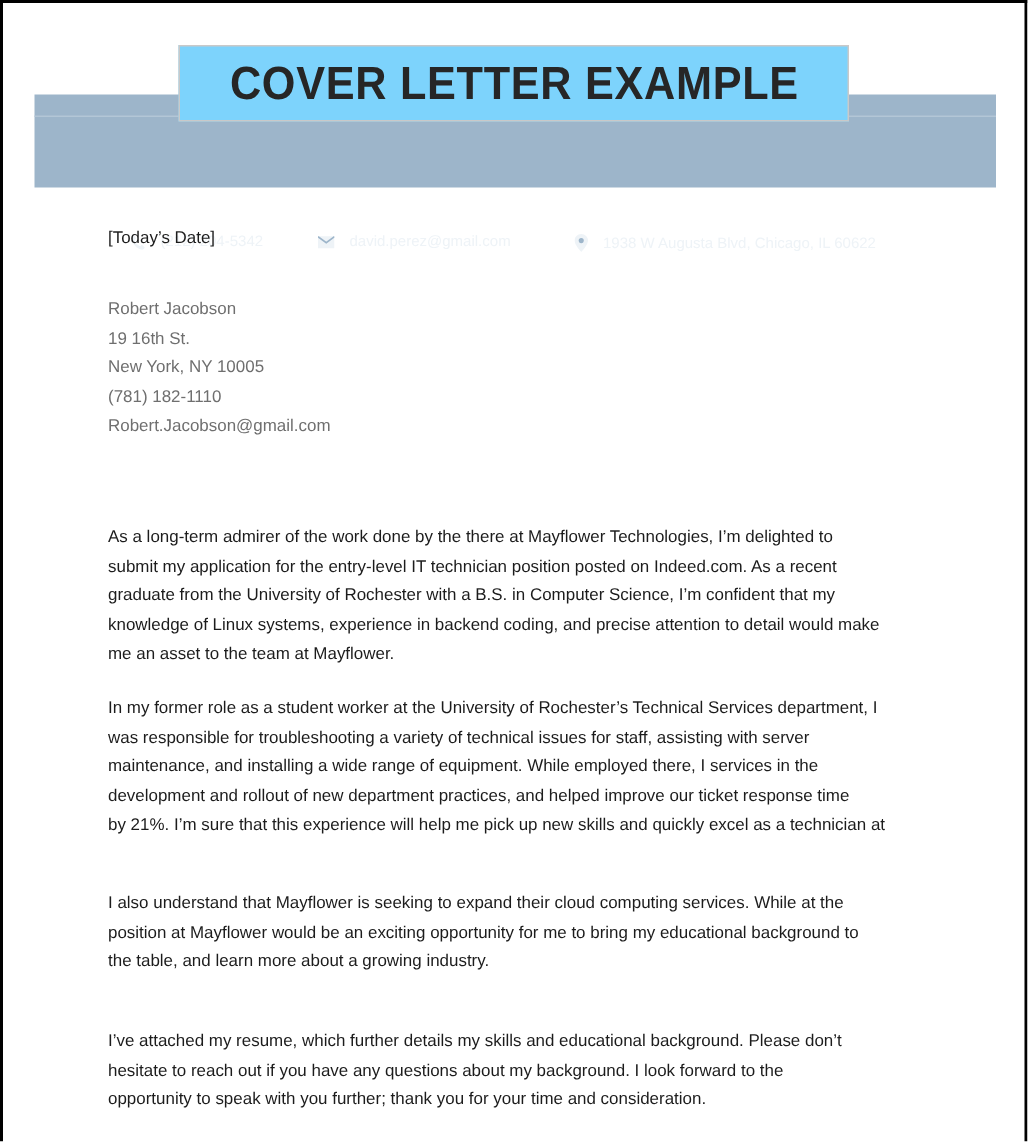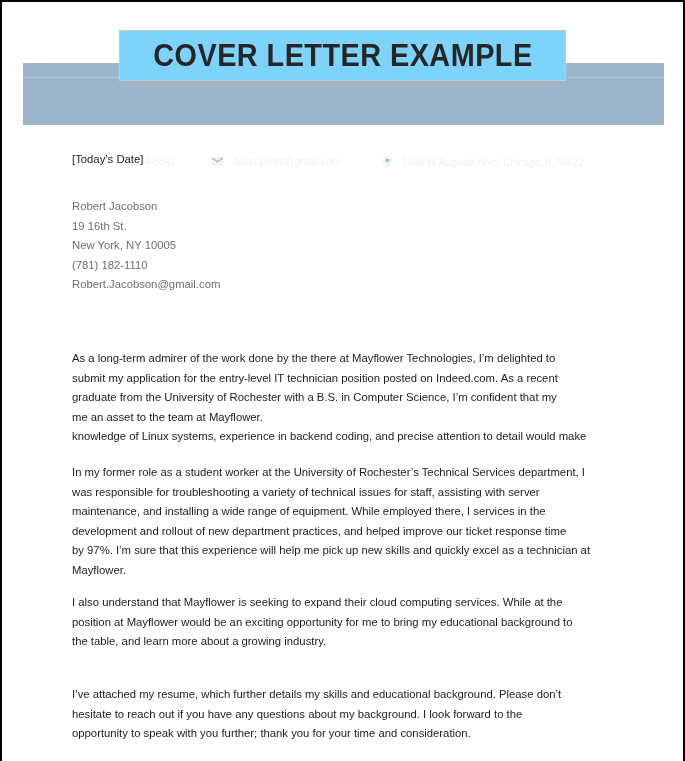--- a/index.html
+++ b/index.html
@@ -99,31 +99,30 @@
     <div>New York, NY 10005</div>
     <div>(781) 182-1110</div>
     <div>Robert.Jacobson@gmail.com</div>
   </div>
 
 
   <div class="body-text p1">
     <div class="para-line">As a long-term admirer of the work done by the there at Mayflower Technologies, I’m delighted to</div>
     <div class="para-line">submit my application for the entry-level IT technician position posted on Indeed.com. As a recent</div>
     <div class="para-line">graduate from the University of Rochester with a B.S. in Computer Science, I’m confident that my</div>
+    <div class="para-line">knowledge of Linux systems, experience in backend coding, and precise attention to detail would make</div>
     <div class="para-line">me an asset to the team at Mayflower.</div>
-    <div class="para-line">knowledge of Linux systems, experience in backend coding, and precise attention to detail would make</div>
   </div>
 
   <div class="body-text p2">
     <div class="para-line">In my former role as a student worker at the University of Rochester’s Technical Services department, I</div>
     <div class="para-line">was responsible for troubleshooting a variety of technical issues for staff, assisting with server</div>
     <div class="para-line">maintenance, and installing a wide range of equipment. While employed there, I services in the</div>
     <div class="para-line">development and rollout of new department practices, and helped improve our ticket response time</div>
-    <div class="para-line">by 97%. I’m sure that this experience will help me pick up new skills and quickly excel as a technician at</div>
-    <div class="para-line">Mayflower.</div>
+    <div class="para-line">by 21%. I’m sure that this experience will help me pick up new skills and quickly excel as a technician at</div>
   </div>
 
   <div class="body-text p3">
     <div class="para-line">I also understand that Mayflower is seeking to expand their cloud computing services. While at the</div>
     <div class="para-line">position at Mayflower would be an exciting opportunity for me to bring my educational background to</div>
     <div class="para-line">the table, and learn more about a growing industry.</div>
   </div>
 
   <div class="body-text p4">
     <div class="para-line">I’ve attached my resume, which further details my skills and educational background. Please don’t</div>

